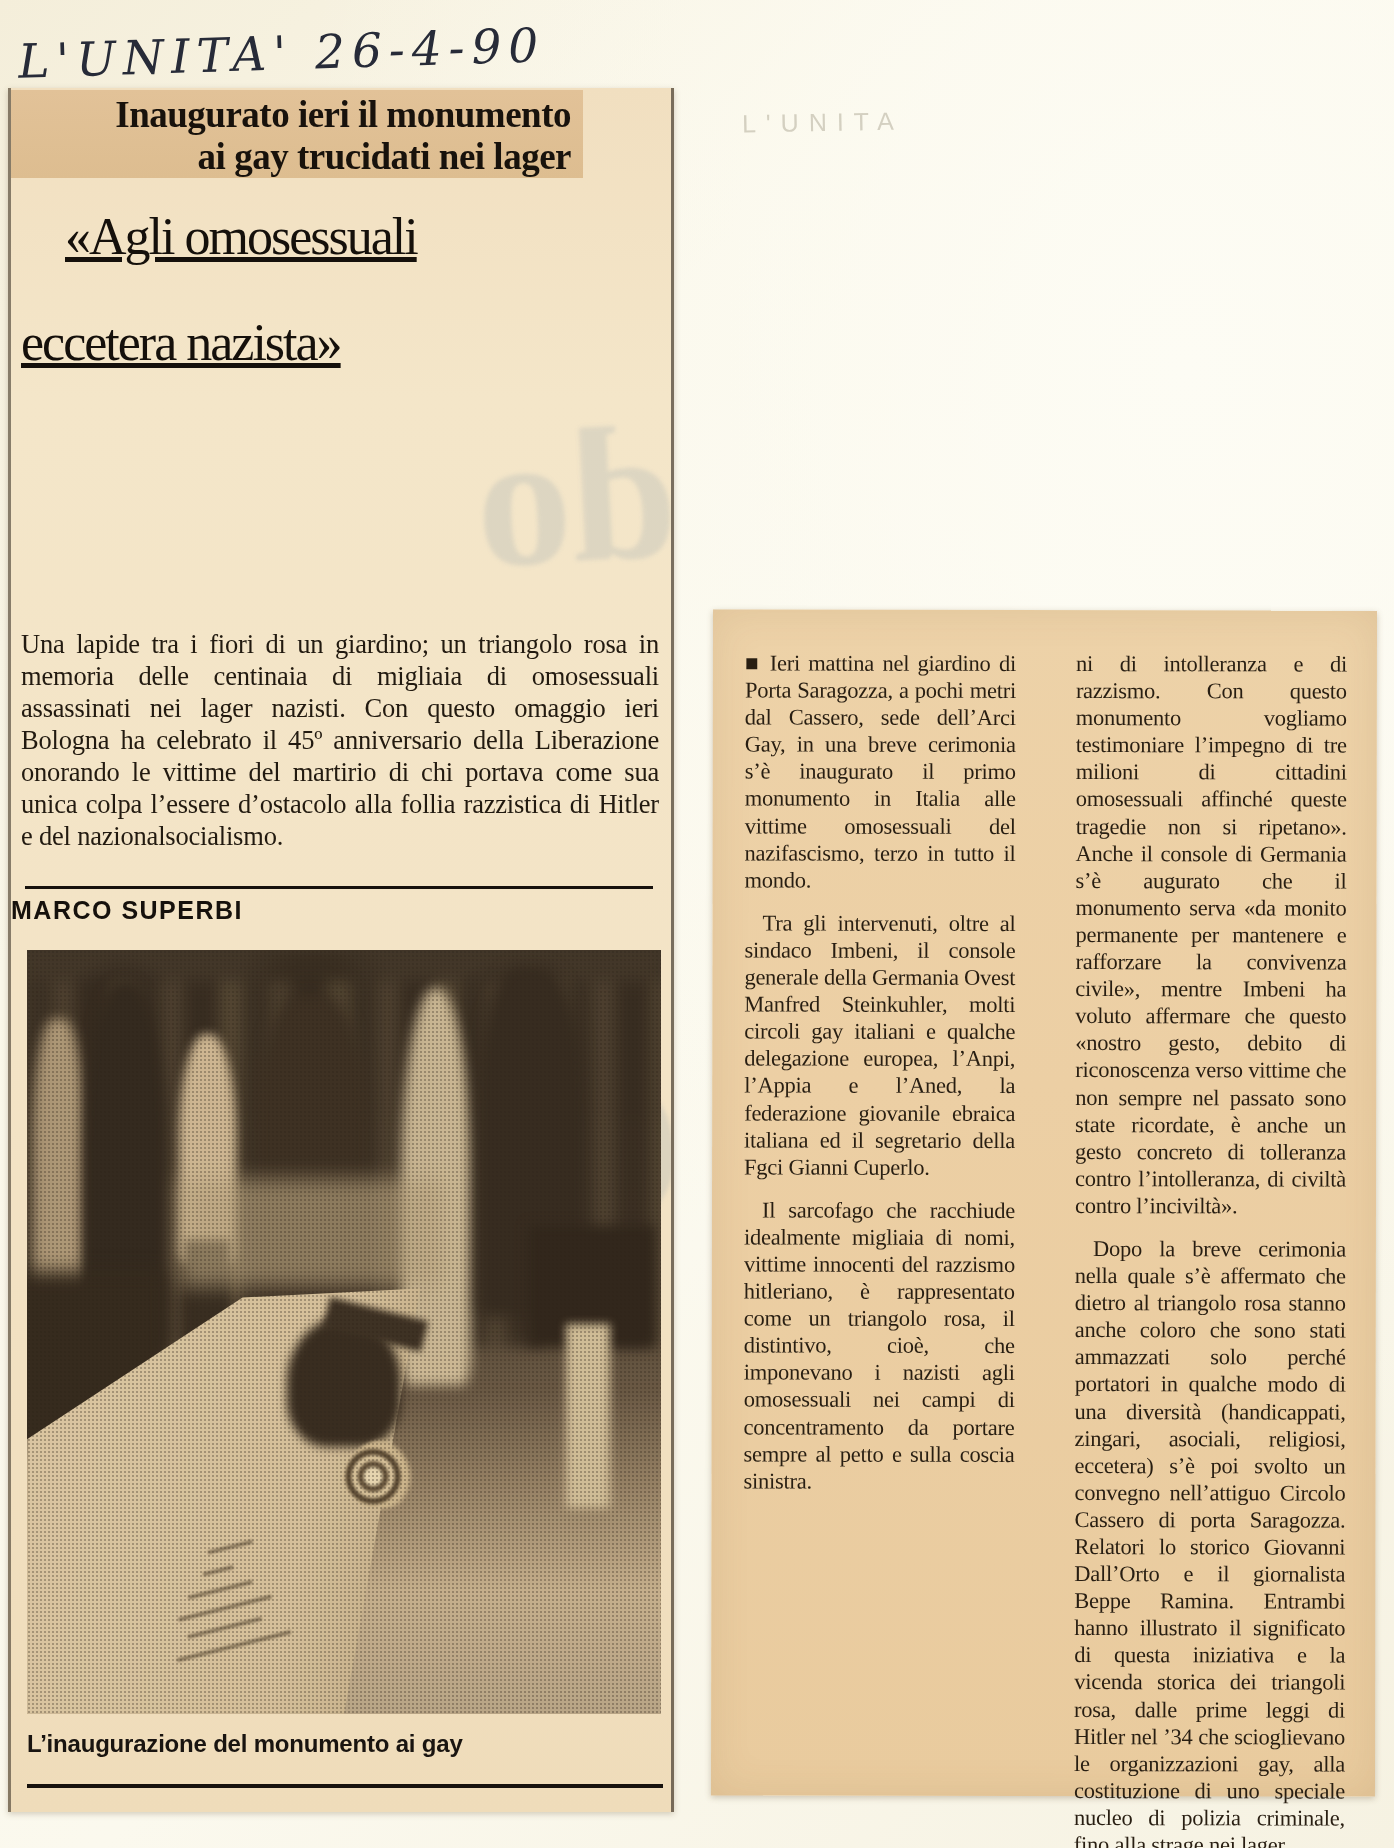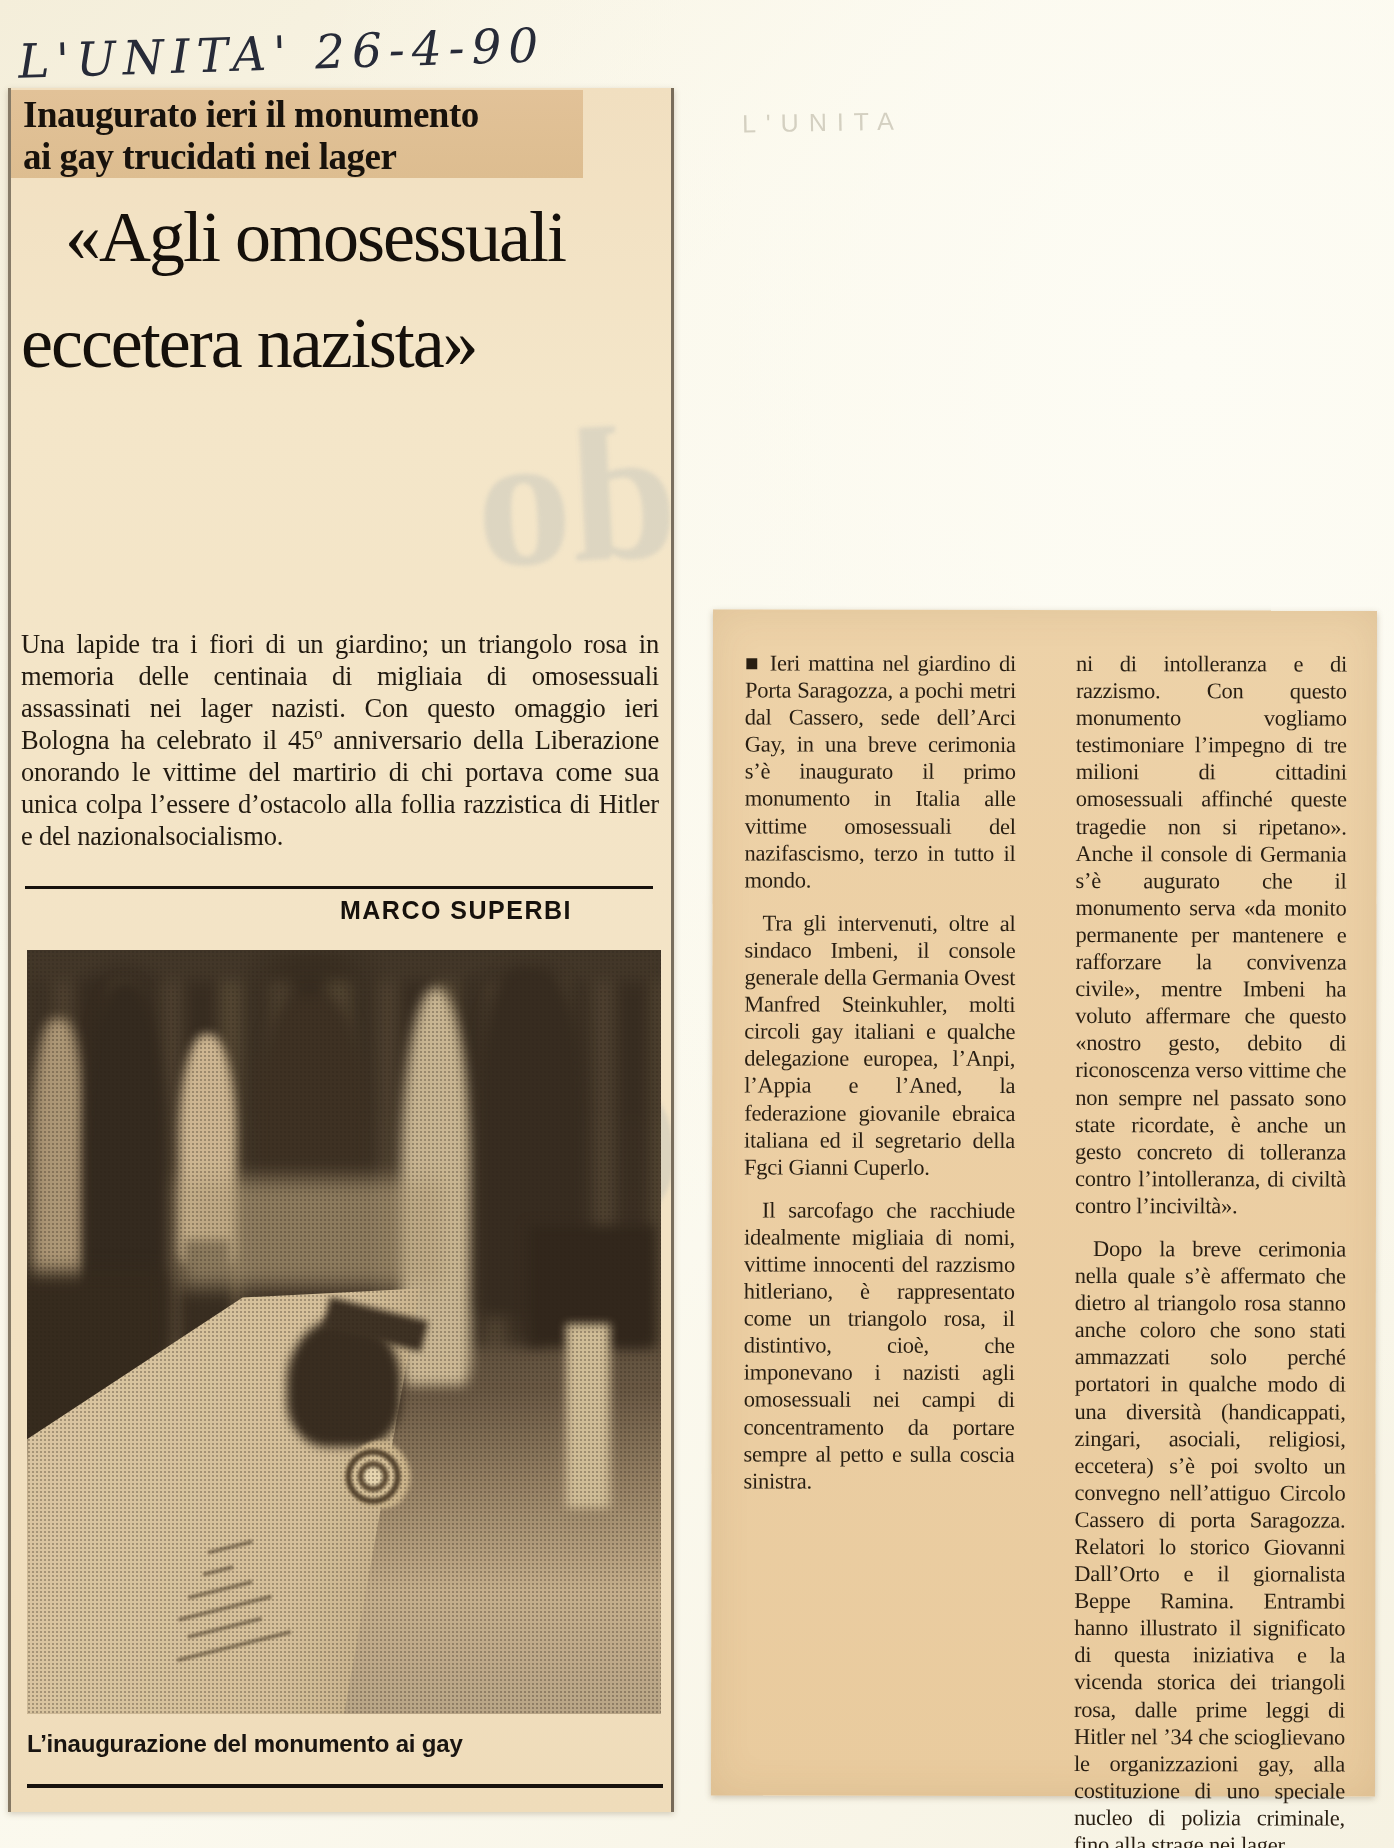--- a/index.html
+++ b/index.html
@@ -43,39 +43,39 @@
     transform:scaleX(-1) rotate(3deg);filter:blur(2px);
     pointer-events:none;
   }
   .ghost-b1{right:-6px;top:300px;font-size:190px;}
   .ghost-b2{right:-14px;top:930px;font-size:230px;}
   .kicker{
     position:absolute;left:0;top:2px;width:572px;height:88px;
     background:linear-gradient(180deg,#e2c298,#ddbd90);
     padding:4px 12px 0 12px;box-sizing:border-box;
     font-size:37px;line-height:42px;font-weight:600;color:#18120c;
-    letter-spacing:-0.5px;white-space:nowrap;
+    letter-spacing:-0.5px;white-space:nowrap;text-align:right;
   }
   .headline{
     position:absolute;left:10px;top:96px;width:700px;
-    font-size:72px;line-height:106px;font-weight:400;
-    color:#15100b;letter-spacing:-2px;white-space:nowrap;
+    font-size:52px;line-height:106px;font-weight:400;
+    color:#15100b;letter-spacing:-2px;white-space:nowrap;text-decoration:underline;
   }
   .headline .hl1{padding-left:44px;}
   .lead{
     position:absolute;left:10px;top:540px;width:638px;
     font-size:26.5px;line-height:32px;color:#221a10;
     text-align:justify;letter-spacing:-0.2px;
   }
   .byline-rule{
     position:absolute;left:14px;top:798px;width:628px;height:3px;background:#17120d;
   }
   .byline{
     position:absolute;left:0;top:808px;width:561px;
-    text-align:right;font-family:"Liberation Sans",sans-serif;
+    text-align:left;font-family:"Liberation Sans",sans-serif;
     font-weight:700;font-size:25px;letter-spacing:1.5px;color:#16110c;
   }
   
   .photo{
     position:absolute;left:16px;top:862px;width:634px;height:764px;
     background:linear-gradient(180deg,#2c241b 0%,#372d22 22%,#453a2c 45%,#5c4d3b 58%,#8d7a5f 70%,#c3ae8c 84%,#b5a386 100%);
     overflow:hidden;
   }
   .photo div{position:absolute;}
   .ph-foliage{left:0;top:0;width:100%;height:22%;

